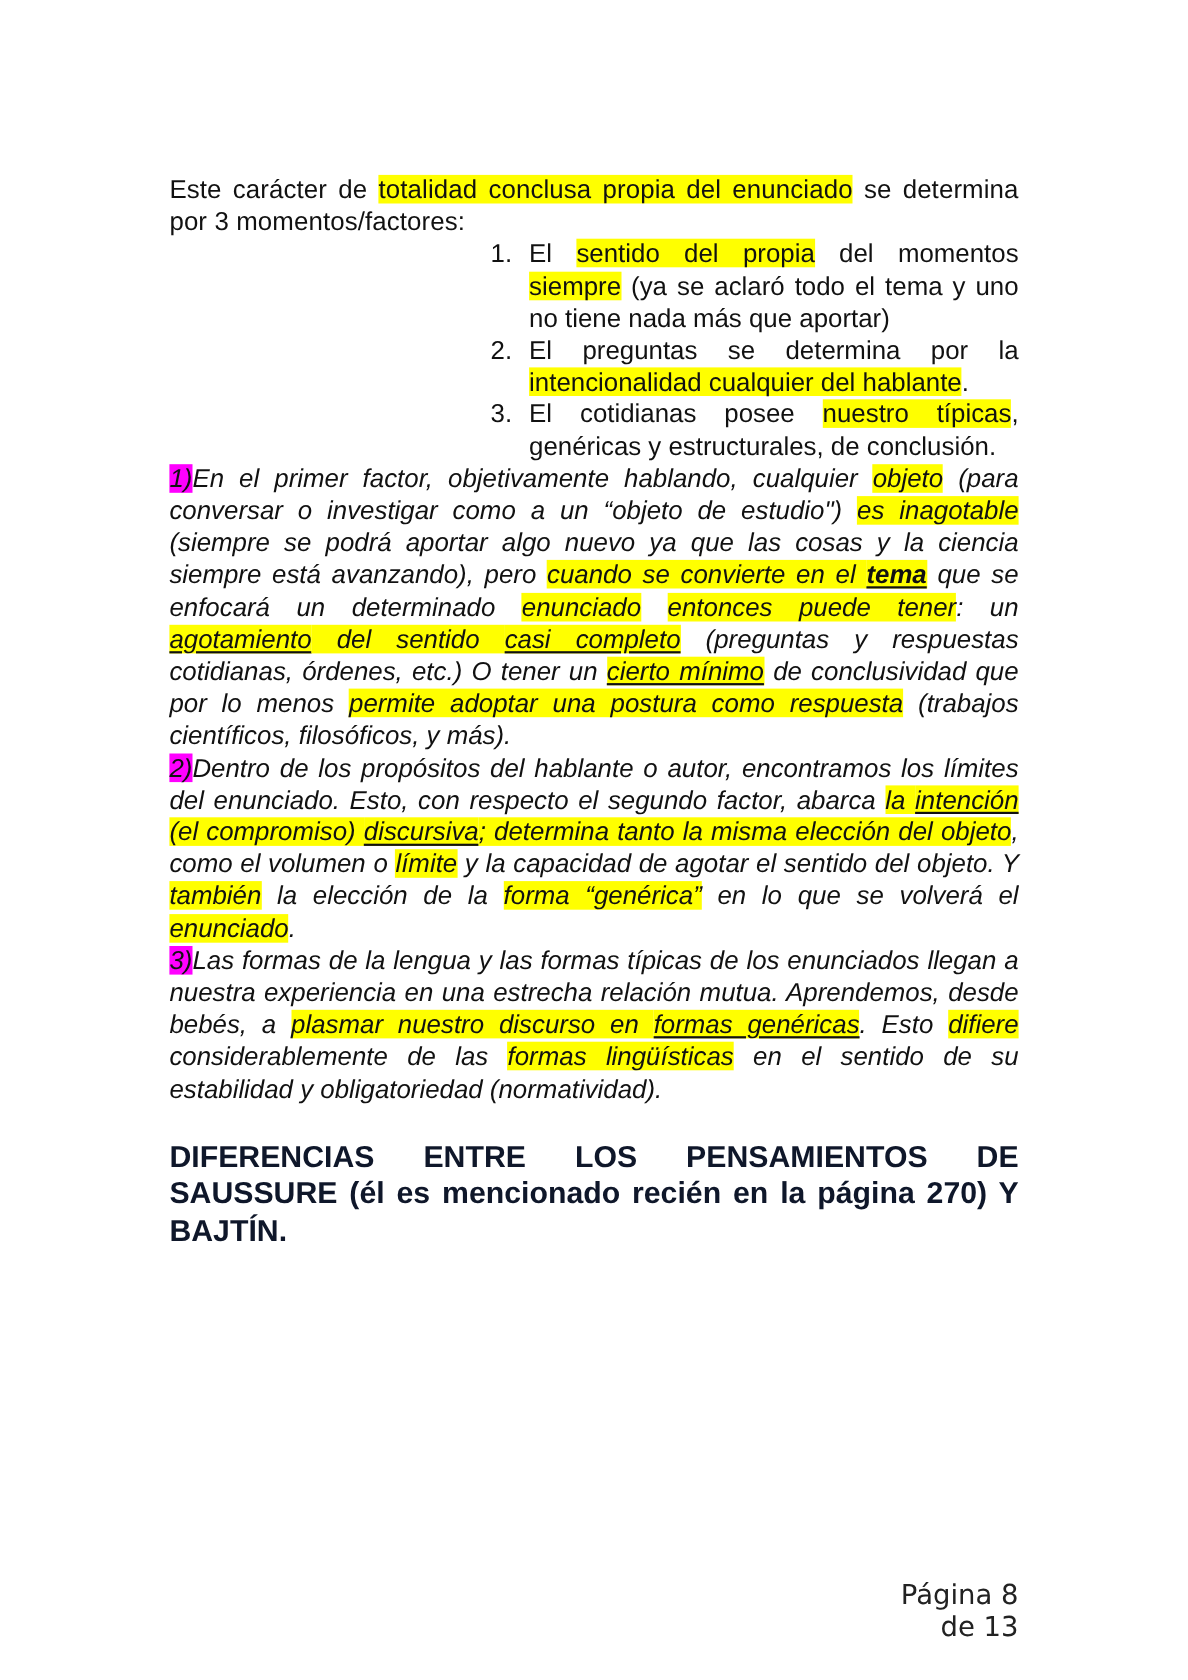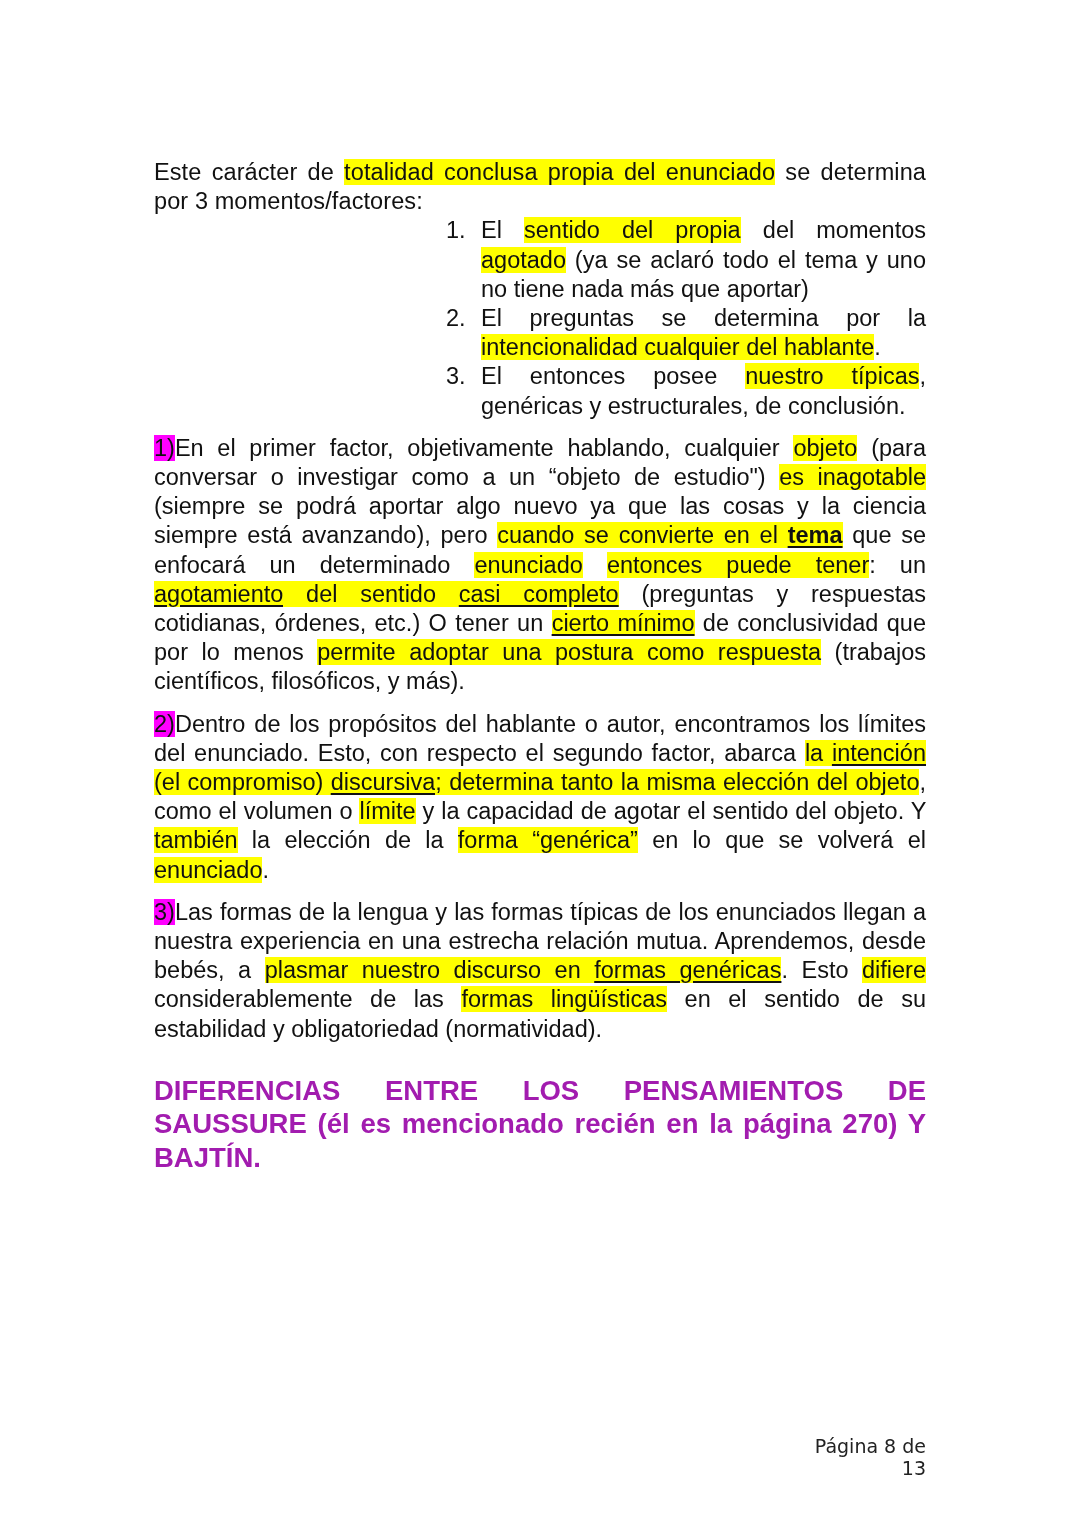--- a/index.html
+++ b/index.html
@@ -8,36 +8,36 @@
     .content { position: absolute; left: 154px; top: 158px; width: 772px; }
     p { margin: 0; font-size: 23.5px; line-height: 29.2px; text-align: justify; text-align-last: left; }
     .intro { letter-spacing: 0.1px; }
     .hl { background: #ffff00; }
     .num { background: #ff00ff; }
     .u { text-decoration: underline; text-underline-offset: 3px; }
     .b { font-weight: bold; }
     ol.factors { margin: 0; padding: 0; list-style: none; margin-left: 292px; }
     ol.factors li { position: relative; padding-left: 35px; font-size: 23.5px; line-height: 29.2px; text-align: justify; text-align-last: left; }
     ol.factors li .marker { position: absolute; left: 0; top: 0; }
-    .para { margin-top: 13px; }
-    .heading { margin-top: 30px; font-size: 27.5px; line-height: 33.5px; font-weight: bold; color: #a21caf; text-align: justify; text-align-last: left; }
-    .footer { position: absolute; left: 790px; top: 1435px; width: 136px; text-align: right; font-size: 19px; color: #222; font-family: "DejaVu Sans", sans-serif; }
+    .para { margin-top: 0; font-style: italic; }
+    .heading { margin-top: 30px; font-size: 27.5px; line-height: 33.5px; font-weight: bold; color: #0f172a; text-align: justify; text-align-last: left; }
+    .footer { position: absolute; left: 790px; top: 1435px; width: 136px; text-align: right; font-size: 25px; color: #222; font-family: "DejaVu Sans", sans-serif; }
   </style>
 </head>
 <body>
 
 <div class="page">
   <div class="content">
 
     <p class="intro"><span>Este carácter de </span><span class="hl">totalidad conclusa propia del enunciado</span><span> se determina por 3 momentos/factores:</span></p>
 
     <ol class="factors">
-      <li><span class="marker">1.</span><span>El </span><span class="hl">sentido del propia</span><span> del momentos </span><span class="hl">agotado</span><span> (ya se aclaró todo el tema y uno no tiene nada más que aportar)</span></li>
+      <li><span class="marker">1.</span><span>El </span><span class="hl">sentido del propia</span><span> del momentos </span><span class="hl">siempre</span><span> (ya se aclaró todo el tema y uno no tiene nada más que aportar)</span></li>
       <li><span class="marker">2.</span><span>El preguntas se determina por la </span><span class="hl">intencionalidad cualquier del hablante</span><span>.</span></li>
-      <li><span class="marker">3.</span><span>El entonces posee </span><span class="hl">nuestro típicas</span><span>, genéricas y estructurales, de conclusión.</span></li>
+      <li><span class="marker">3.</span><span>El cotidianas posee </span><span class="hl">nuestro típicas</span><span>, genéricas y estructurales, de conclusión.</span></li>
     </ol>
 
     <p class="para"><span class="num">1)</span><span>En el primer factor, objetivamente hablando, cualquier </span><span class="hl">objeto</span><span> (para conversar o investigar como a un “objeto de estudio") </span><span class="hl">es inagotable</span><span> (siempre se podrá aportar algo nuevo ya que las cosas y la ciencia siempre está avanzando), pero </span><span class="hl">cuando se convierte en el </span><span class="hl b u">tema</span><span> que se enfocará un determinado </span><span class="hl">enunciado</span><span> </span><span class="hl">entonces puede tener</span><span>: un </span><span class="hl u">agotamiento</span><span class="hl"> del sentido </span><span class="hl u">casi completo</span><span> (preguntas y respuestas cotidianas, órdenes, etc.) O tener un </span><span class="hl u">cierto mínimo</span><span> de conclusividad que por lo menos </span><span class="hl">permite adoptar una postura como respuesta</span><span> (trabajos científicos, filosóficos, y más).</span></p>
 
     <p class="para"><span class="num">2)</span><span>Dentro de los propósitos del hablante o autor, encontramos los límites del enunciado. Esto, con respecto el segundo factor, abarca </span><span class="hl">la </span><span class="hl u">intención</span><span class="hl"> (el compromiso) </span><span class="hl u">discursiva</span><span class="hl">; determina tanto la misma elección del objeto</span><span>, como el volumen o </span><span class="hl">límite</span><span> y la capacidad de agotar el sentido del objeto. Y </span><span class="hl">también</span><span> la elección de la </span><span class="hl">forma “genérica”</span><span> en lo que se volverá el </span><span class="hl">enunciado</span><span>.</span></p>
 
     <p class="para"><span class="num">3)</span><span>Las formas de la lengua y las formas típicas de los enunciados llegan a nuestra experiencia en una estrecha relación mutua. Aprendemos, desde bebés, a </span><span class="hl">plasmar nuestro discurso en </span><span class="hl u">formas genéricas</span><span>. Esto </span><span class="hl">difiere</span><span> considerablemente de las </span><span class="hl">formas lingüísticas</span><span> en el sentido de su estabilidad y obligatoriedad (normatividad).</span></p>
 
     <p class="heading">DIFERENCIAS ENTRE LOS PENSAMIENTOS DE SAUSSURE (él es mencionado recién en la página 270) Y BAJTÍN.</p>
   </div>

